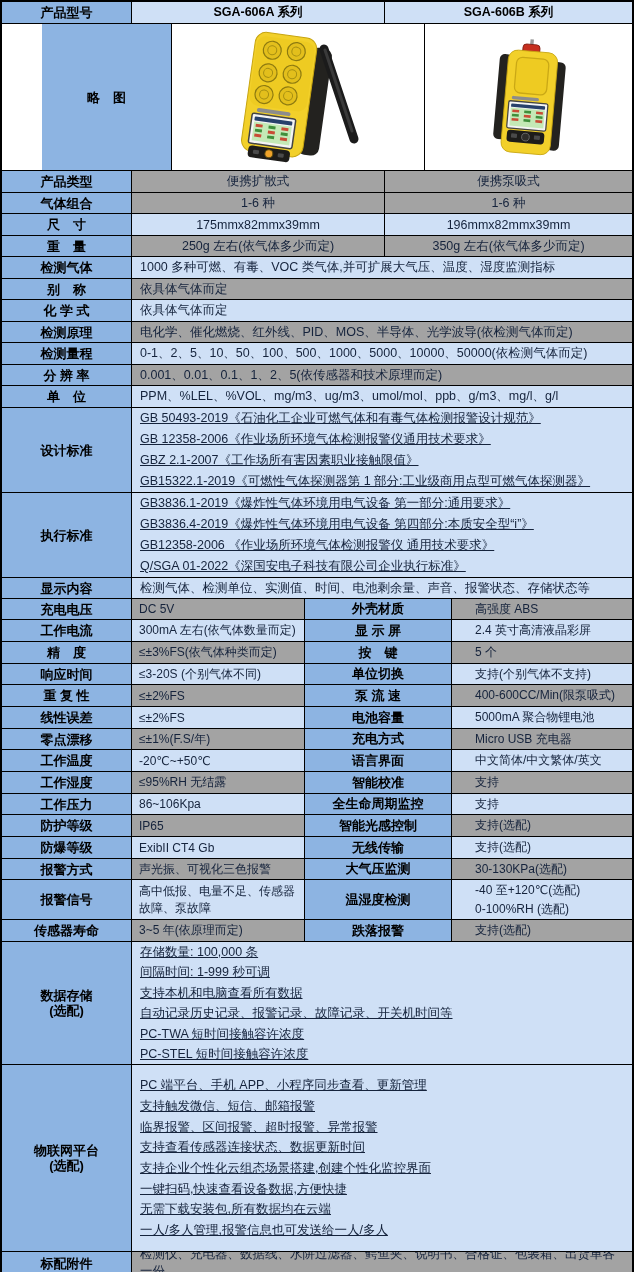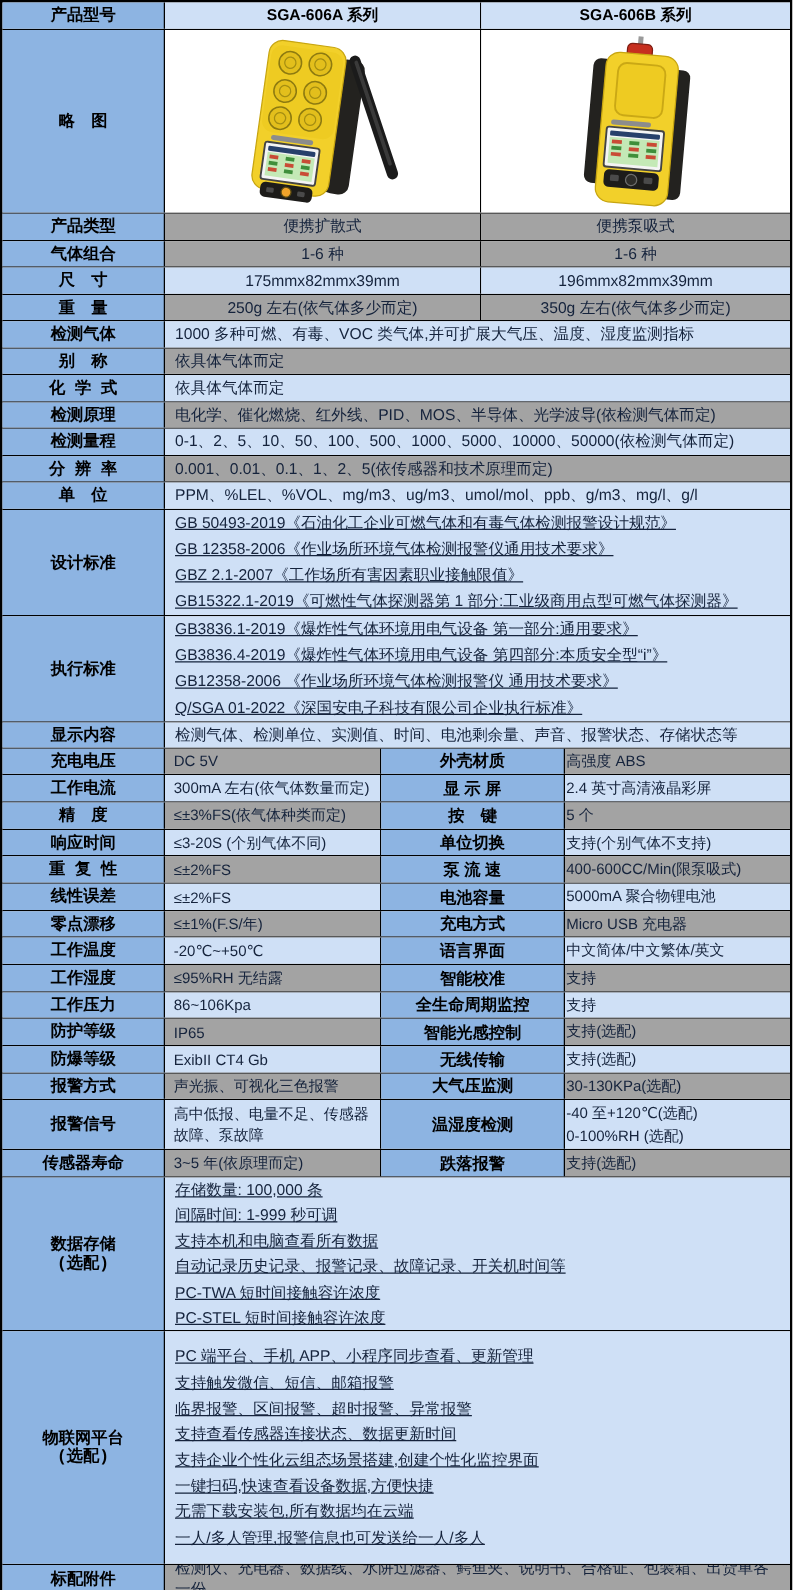--- a/index.html
+++ b/index.html
@@ -14,43 +14,42 @@
   .row:last-child{border-bottom:none;}
   .cell{box-sizing:border-box;display:flex;align-items:center;overflow:hidden;}
   .lbl{
     width:130px;min-width:130px;
     background:#8db4e2;
     font-weight:bold;color:#000;
     justify-content:center;text-align:right;
     border-right:1px solid #000;
     font-size:13px;line-height:15px;
     flex-direction:column;
-    font-family:Liberation Mono, monospace;
   }
   .v{color:#15233c;font-size:12.5px;}
   .center{justify-content:center;text-align:center;}
   .left{padding-left:8px;padding-right:15px;}
   .colA{width:253px;min-width:253px;border-right:1px solid #000;}
   .colB{flex:1;}
   .v1{width:173px;min-width:173px;border-right:1px solid #000;padding-left:7px;padding-right:3px;font-size:12px;}
   .l2{width:147px;min-width:147px;border-right:1px solid #000;background:#8db4e2;font-weight:bold;color:#000;justify-content:center;text-align:center;font-size:13px;}
-  .v2{flex:1;padding-left:1px;padding-right:3px;font-size:12px;}
+  .v2{flex:1;padding-left:23px;padding-right:3px;font-size:12px;}
   .bgL{background:#cfe0f6;}
   .bgD{background:#a3a3a3;}
   .bgW{background:#ffffff;}
   .bold{font-weight:bold;color:#000;}
   .lines{flex-direction:column;align-items:flex-start;justify-content:center;text-decoration:underline;}
   .lines div{line-height:21.25px;white-space:nowrap;}
   .lines6 div{line-height:20.5px;}
   .lines9 div{line-height:20.7px;}
   .twolines{flex-direction:column;align-items:flex-start;justify-content:center;}
   .twolines div{line-height:19px;}
   .wrap{line-height:17px;}
   .h22{height:22px;} .h21{height:21px;} .h40{height:40px;} .h85{height:85px;}
-  .h123{height:123px;} .h147{height:147px;} .h187{height:187px;}
+  .h123{height:123px;} .h147{height:147px;padding-left:40px;} .h187{height:187px;}
   .imgbox{justify-content:center;align-items:center;}
 </style>
 </head>
 <body>
 
 <div class="spec-table">
 
   <div class="row h22">
     <div class="cell lbl">产品型号</div>
     <div class="cell colA bgL center v bold">SGA-606A 系列</div>

